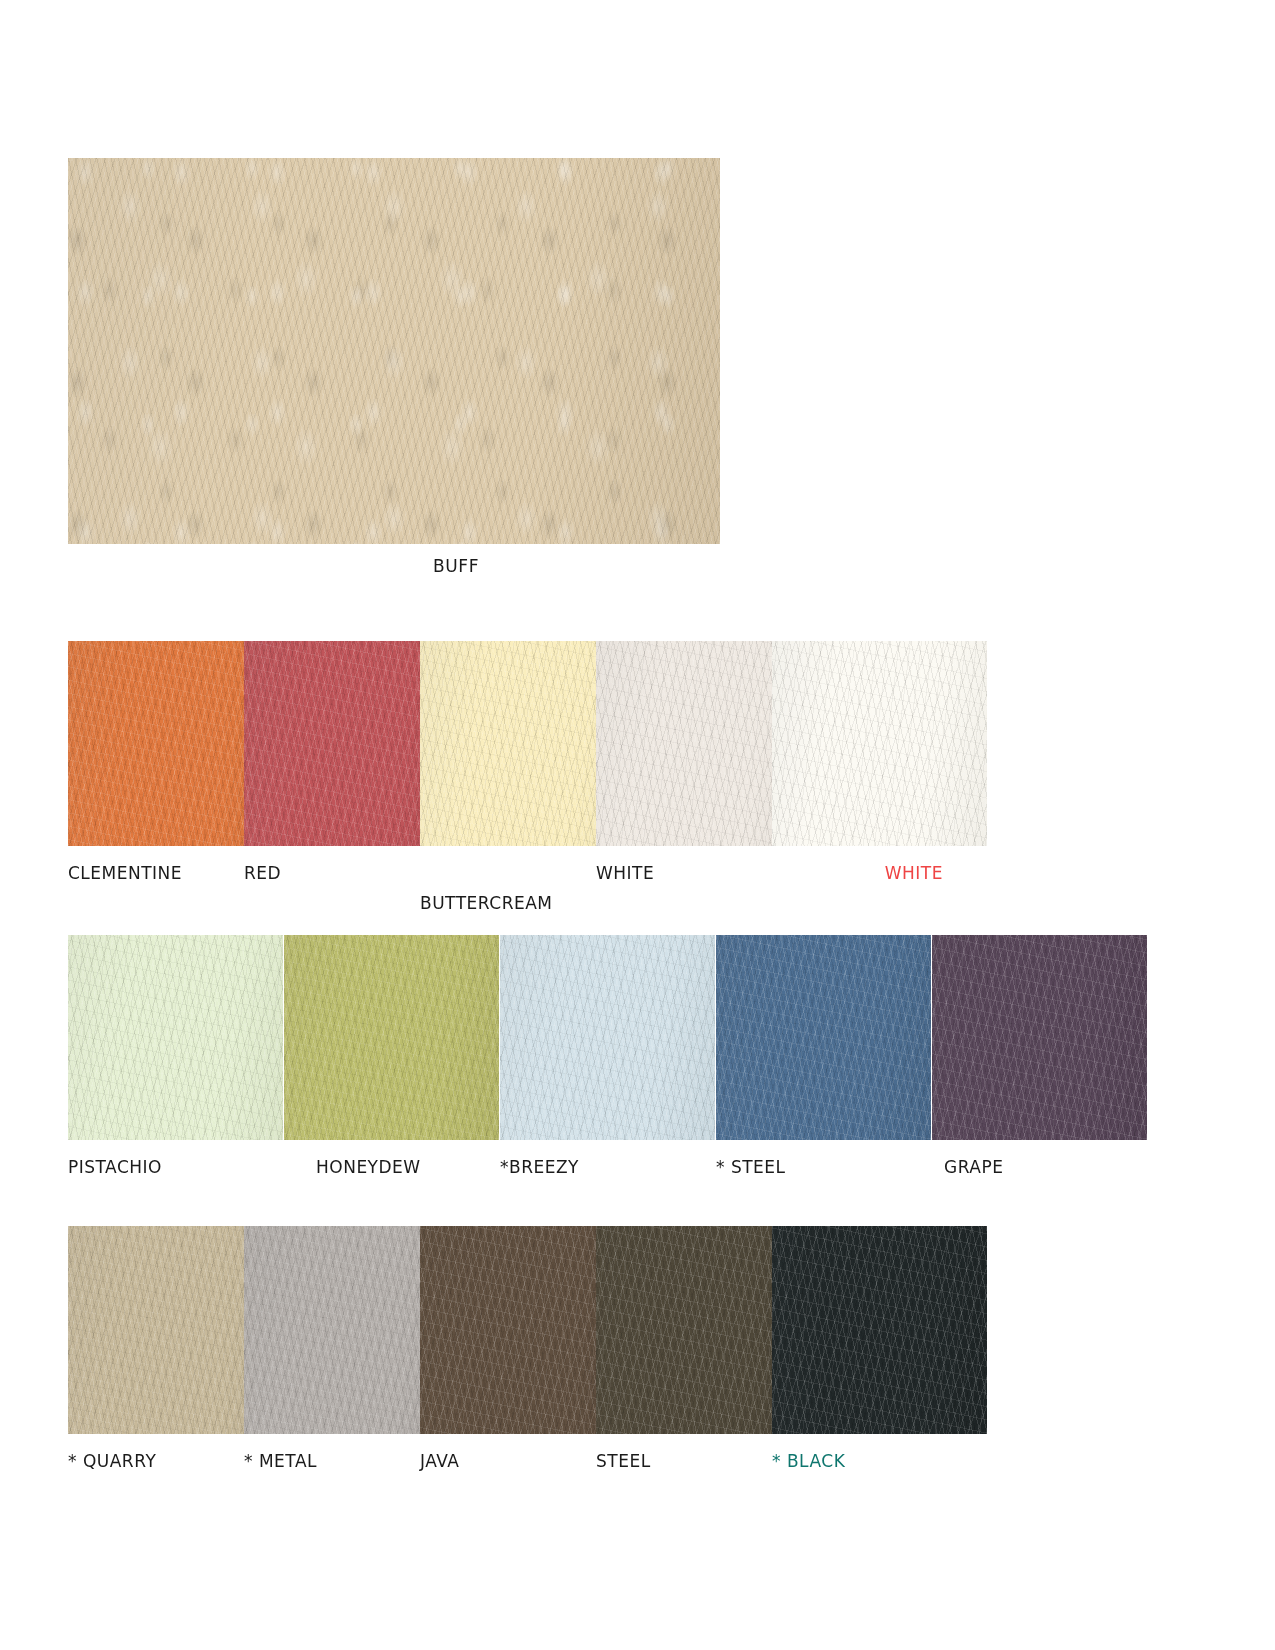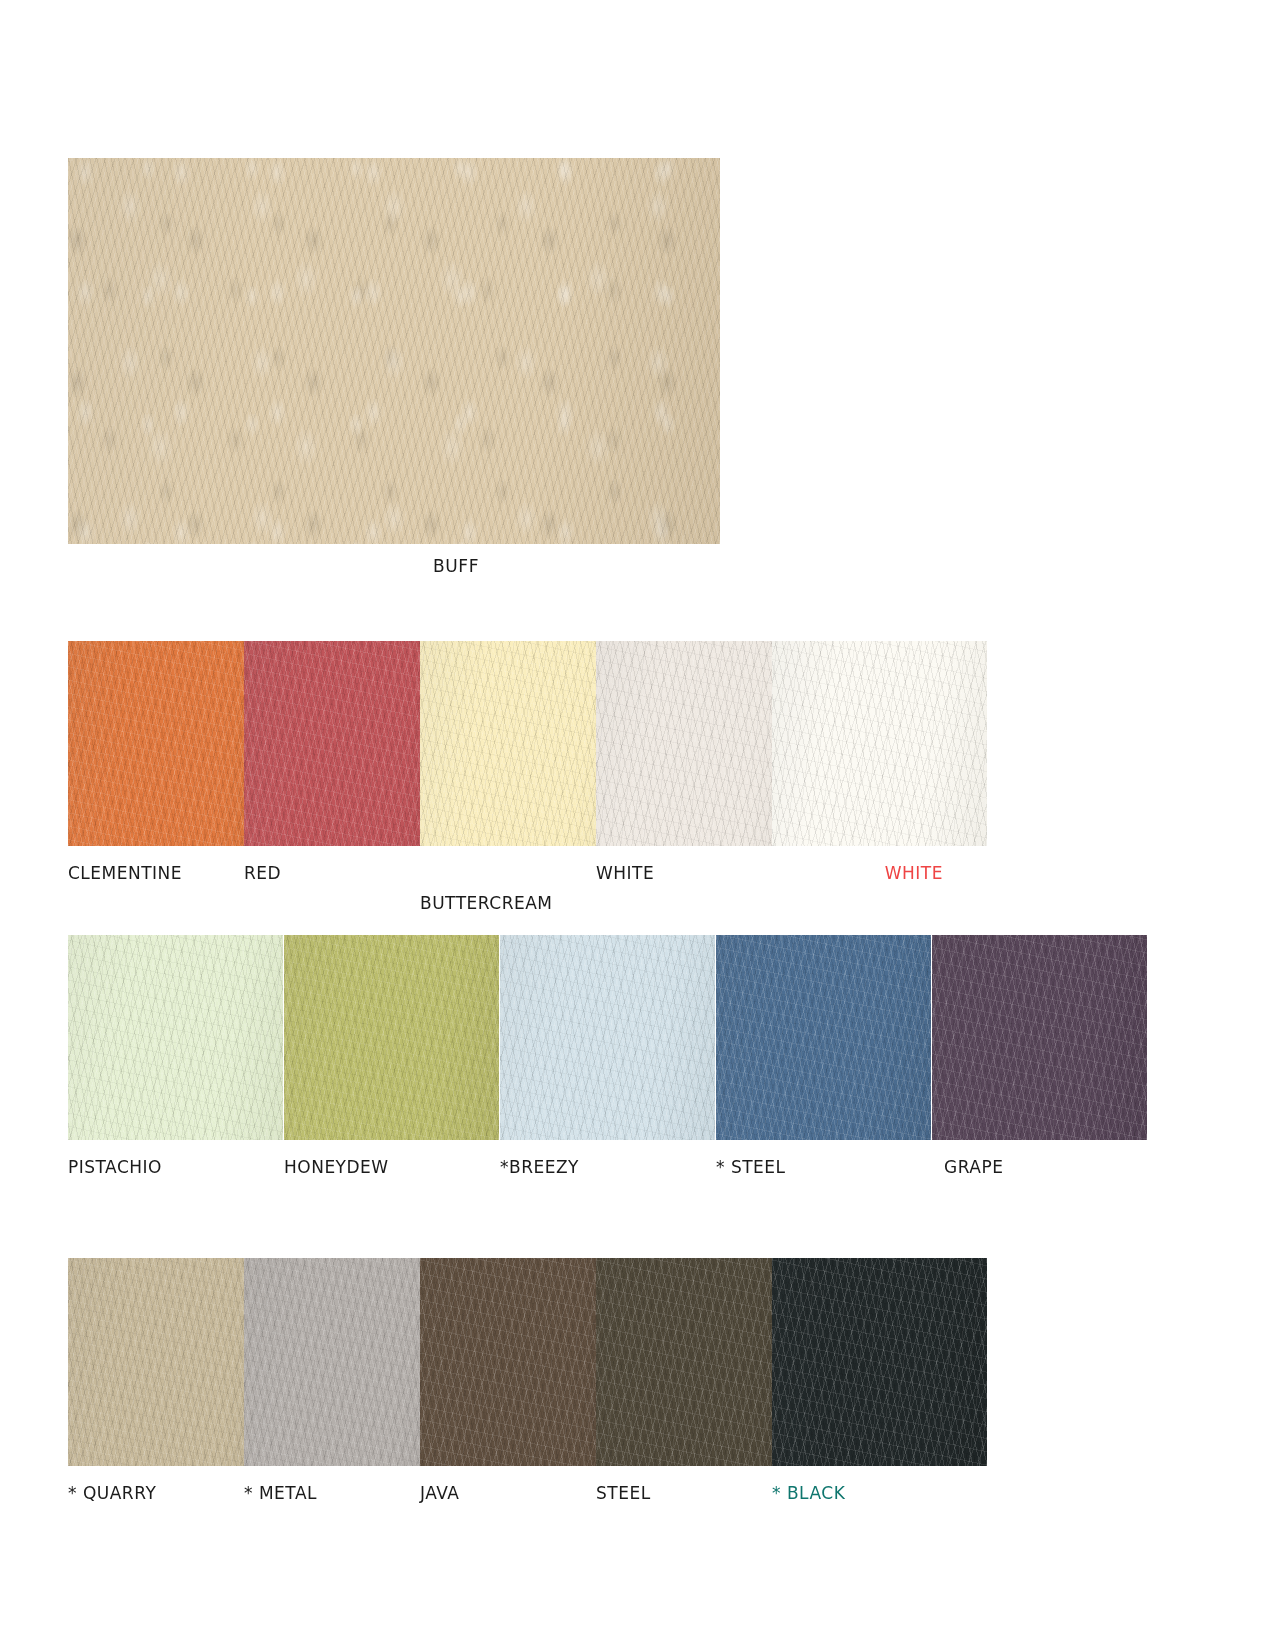--- a/index.html
+++ b/index.html
@@ -46,21 +46,21 @@
 
   
   .row {
     position: absolute;
     left: 68px;
     width: 1147px;
     display: flex;
   }
   .row-1 { top: 641px; }
   .row-2 { top: 935px; gap: 40px; }
-  .row-3 { top: 1258px; }
+  .row-3 { top: 1226px; }
 
   .cell {
     width: 171px;
     margin-right: 5px;
   }
   .cell:last-child { margin-right: 0; }
 
   .chip {
     width: 215px;
     height: 205px;
@@ -213,21 +213,21 @@
         <div class="vignette"></div>
       </div>
       <div class="cell-label" style="color: rgb(27, 27, 27);">PISTACHIO</div>
     </div>
     <div class="cell">
       <div class="chip" style="background-color: rgb(188, 190, 109); background-image: linear-gradient(92deg, rgba(210, 212, 140, 0.133) 0%, rgba(188, 190, 109, 0) 26%, rgba(188, 190, 109, 0) 70%, rgba(159, 160, 83, 0.133) 100%);">
         <div class="grain grain-a"></div>
         <div class="grain grain-b"></div>
         <div class="vignette"></div>
       </div>
-      <div class="cell-label" style="color: rgb(27, 27, 27);">HONEYDEW</div>
+      <div class="cell-label" style="color: rgb(27, 27, 27); margin-left: 32px;">HONEYDEW</div>
     </div>
     <div class="cell">
       <div class="chip" style="background-color: rgb(211, 226, 233); background-image: linear-gradient(92deg, rgba(230, 241, 246, 0.133) 0%, rgba(211, 226, 233, 0) 26%, rgba(211, 226, 233, 0) 70%, rgba(180, 200, 210, 0.133) 100%);">
         <div class="grain grain-a"></div>
         <div class="grain grain-b"></div>
         <div class="vignette"></div>
       </div>
       <div class="cell-label" style="color: rgb(27, 27, 27);">*BREEZY</div>
     </div>
     <div class="cell">

